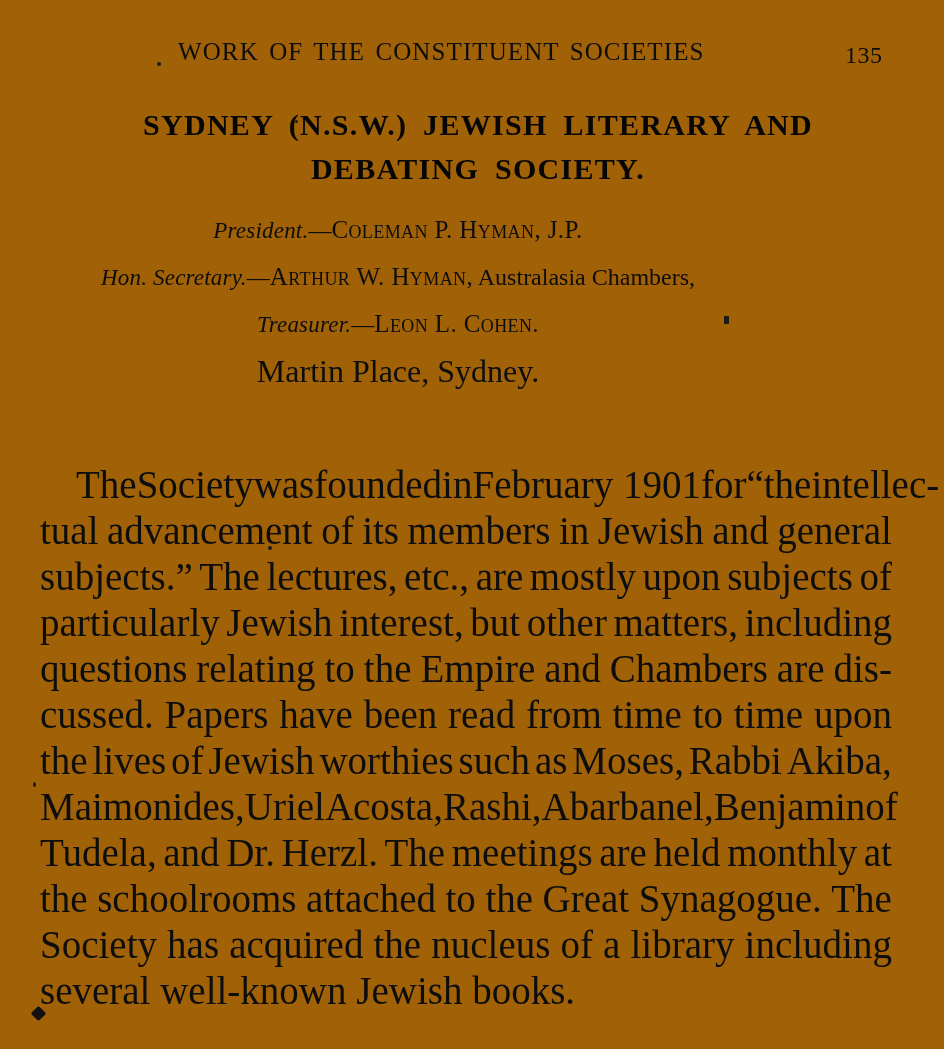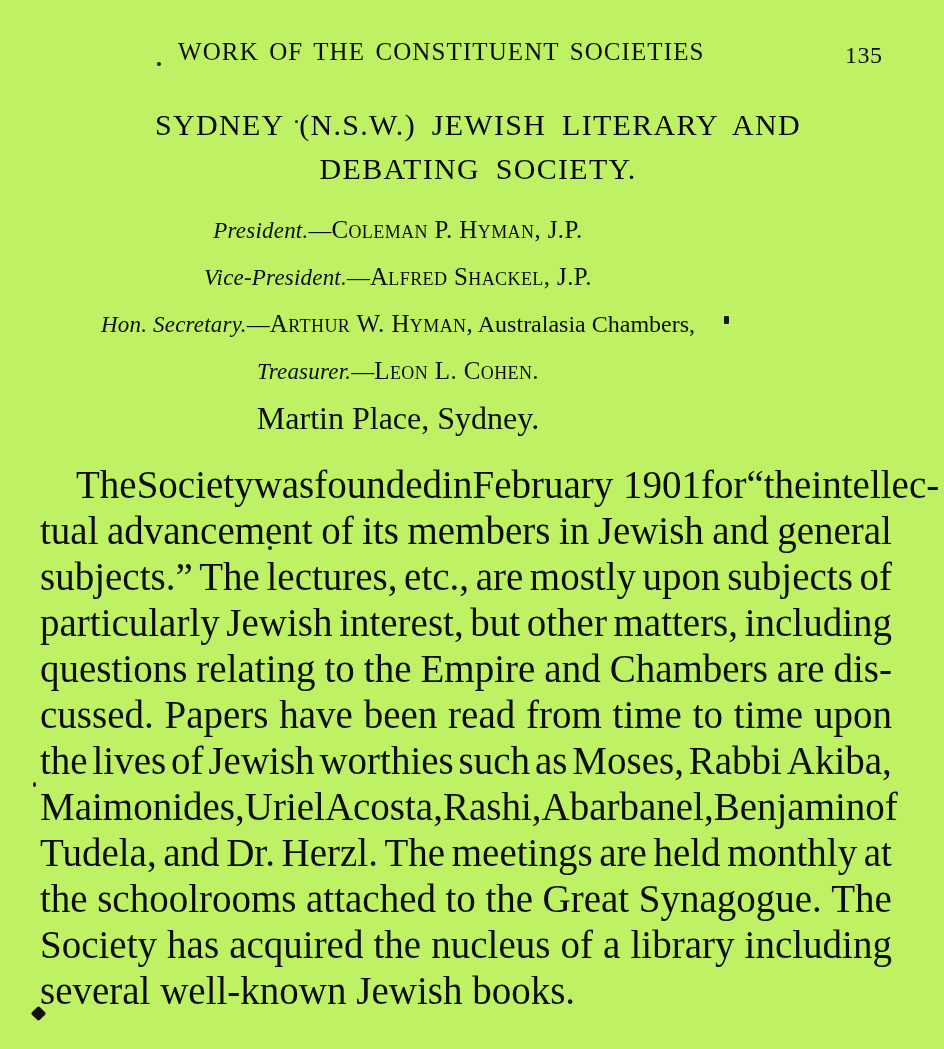--- a/index.html
+++ b/index.html
@@ -11,21 +11,21 @@
   body {
     font-family: "Liberation Serif", "DejaVu Serif", serif;
     color: #111111;
   }
 
   #page {
     position: relative;
     width: 944px;
     height: 1049px;
     overflow: hidden;
-    background: #bef264;
+    background: #a16207;
   }
 
   
   .running-head {
     position: absolute;
     left: 0;
     top: 38px;
     width: 944px;
     height: 40px;
   }
@@ -50,21 +50,21 @@
 
   
   .heading {
     position: absolute;
     left: 0;
     top: 103px;
     width: 944px;
     text-align: center;
   }
   .heading-line {
-    font-weight: normal;
+    font-weight: bold;
     font-size: 30px;
     letter-spacing: 1.3px;
     word-spacing: 7px;
     line-height: 44px;
     color: #060606;
     padding-left: 12px;
   }
 
   
   .officers {
@@ -160,23 +160,20 @@
   </div>
 
   <div class="heading">
     <div class="heading-line">SYDNEY (N.S.W.) JEWISH LITERARY AND</div>
     <div class="heading-line">DEBATING SOCIETY.</div>
   </div>
 
   <div class="officers">
     <div class="officer-line">
       <span class="role">President.</span><span class="dash">—</span><span class="person">Coleman P. Hyman, J.P.</span>
-    </div>
-    <div class="officer-line">
-      <span class="role">Vice-President.</span><span class="dash">—</span><span class="person">Alfred Shackel, J.P.</span>
     </div>
     <div class="officer-line wide">
       <span class="role">Hon. Secretary.</span><span class="dash">—</span><span class="person">Arthur W. Hyman,</span><span class="plain"> Australasia Chambers,</span>
     </div>
     <div class="officer-line">
       <span class="role">Treasurer.</span><span class="dash">—</span><span class="person">Leon L. Cohen.</span>
     </div>
     <div class="officer-address">Martin Place, Sydney.</div>
   </div>
 

